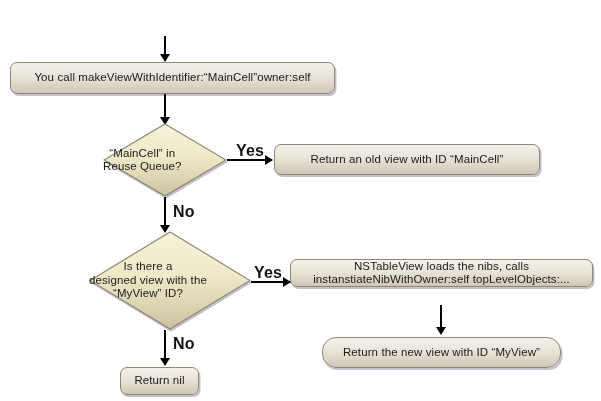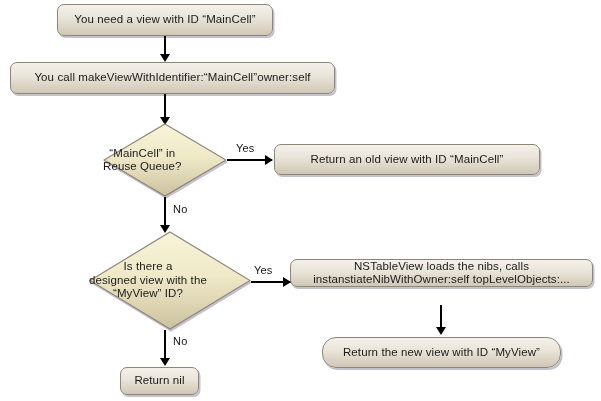--- a/index.html
+++ b/index.html
@@ -86,35 +86,32 @@
     border-top: 8px solid #000000;
   }
   .arrow-right {
     border-top: 5px solid transparent;
     border-bottom: 5px solid transparent;
     border-left: 8px solid #000000;
   }
 
   .edge-label {
     position: absolute;
-    font-size: 11px;
-    font-weight: normal;
+    font-size: 16px;
+    font-weight: bold;
     color: #141414;
     letter-spacing: 0.2px;
     white-space: nowrap;
   }
 </style>
 </head>
 <body>
 
 <div id="canvas">
 
-  <div class="node-box" style="left:57px; top:4px; width:216px; height:32px;">
-    <span>You need a view with ID “MainCell”</span>
-  </div>
 
   <div class="edge edge-v" style="left:164px; top:36px; height:20px;"></div>
   <div class="arrowhead arrow-down" style="left:160px; top:54px;"></div>
 
   <div class="node-box" style="left:10px; top:62px; width:325px; height:32px;">
     <span>You call makeViewWithIdentifier:“MainCell”owner:self</span>
   </div>
 
   <div class="edge edge-v" style="left:164px; top:94px; height:28px;"></div>
   <div class="arrowhead arrow-down" style="left:160px; top:117px;"></div>

